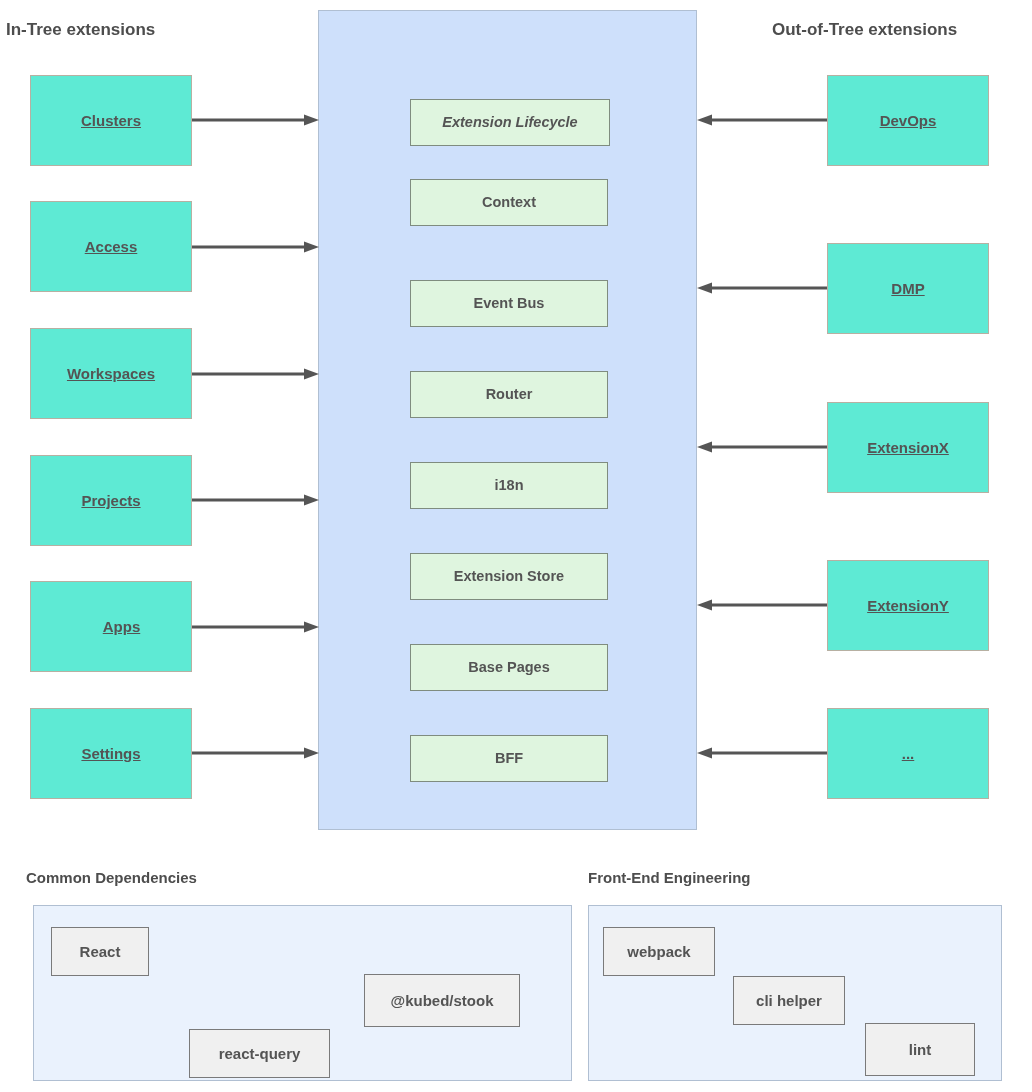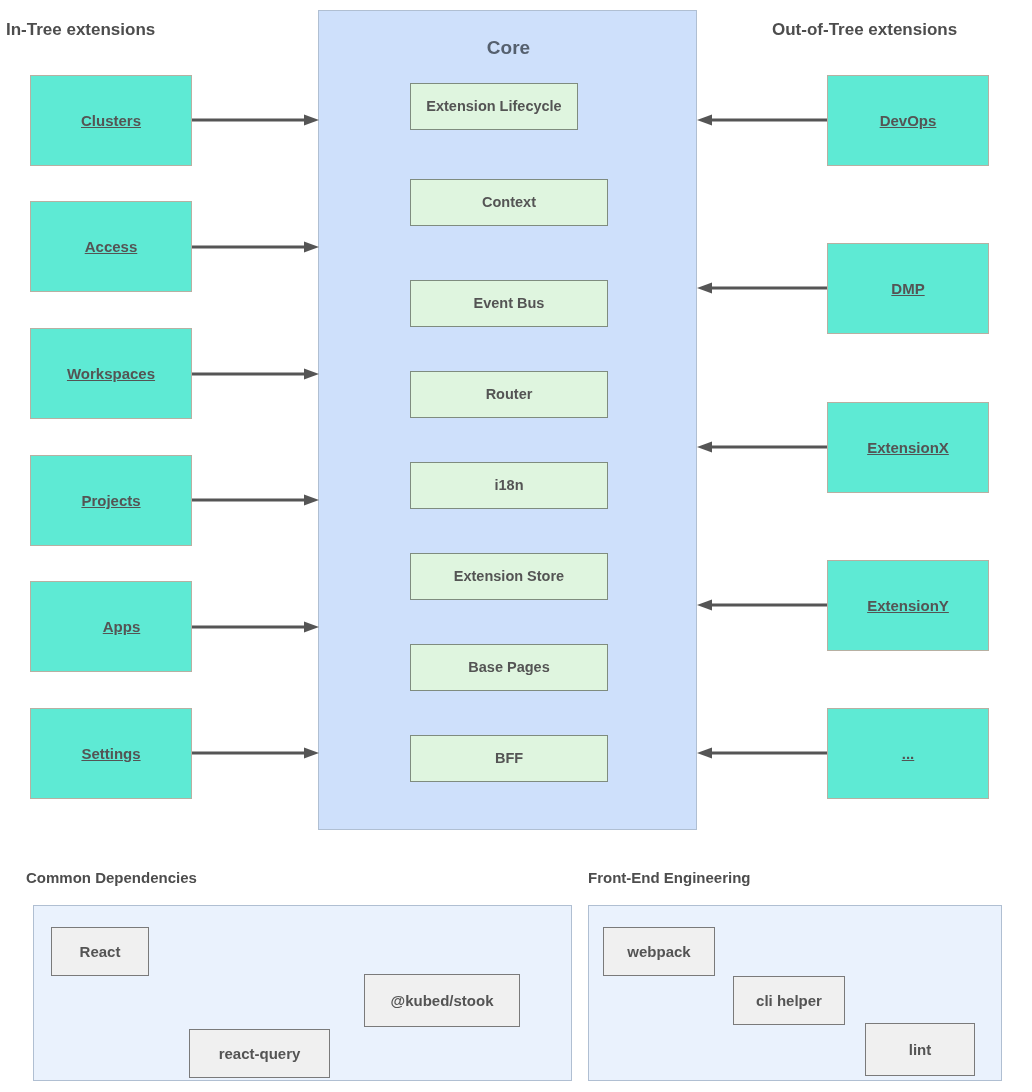--- a/index.html
+++ b/index.html
@@ -121,23 +121,22 @@
 </style>
 </head>
 <body>
 
 <div id="canvas">
 
   <div class="col-title" id="title-in-tree">In-Tree extensions</div>
   <div class="col-title" id="title-out-tree">Out-of-Tree extensions</div>
 
   <div id="core-panel">
-    <div id="core-label">Core</div>
-
-    <div class="box box-core" style="left:91px; top:72px; width:168px; height:47px;">Extension Lifecycle</div>
+
+    <div class="box box-core" style="left:91px; top:88px; width:200px; height:47px;font-style:italic;">Extension Lifecycle</div>
     <div class="box box-core" style="left:91px; top:168px; width:198px; height:47px;">Context</div>
     <div class="box box-core" style="left:91px; top:269px; width:198px; height:47px;">Event Bus</div>
     <div class="box box-core" style="left:91px; top:360px; width:198px; height:47px;">Router</div>
     <div class="box box-core" style="left:91px; top:451px; width:198px; height:47px;">i18n</div>
     <div class="box box-core" style="left:91px; top:542px; width:198px; height:47px;">Extension Store</div>
     <div class="box box-core" style="left:91px; top:633px; width:198px; height:47px;">Base Pages</div>
     <div class="box box-core" style="left:91px; top:724px; width:198px; height:47px;">BFF</div>
   </div>
 
   <div class="box box-ext" style="left:30px; top:75px; width:162px; height:91px;">Clusters</div>

